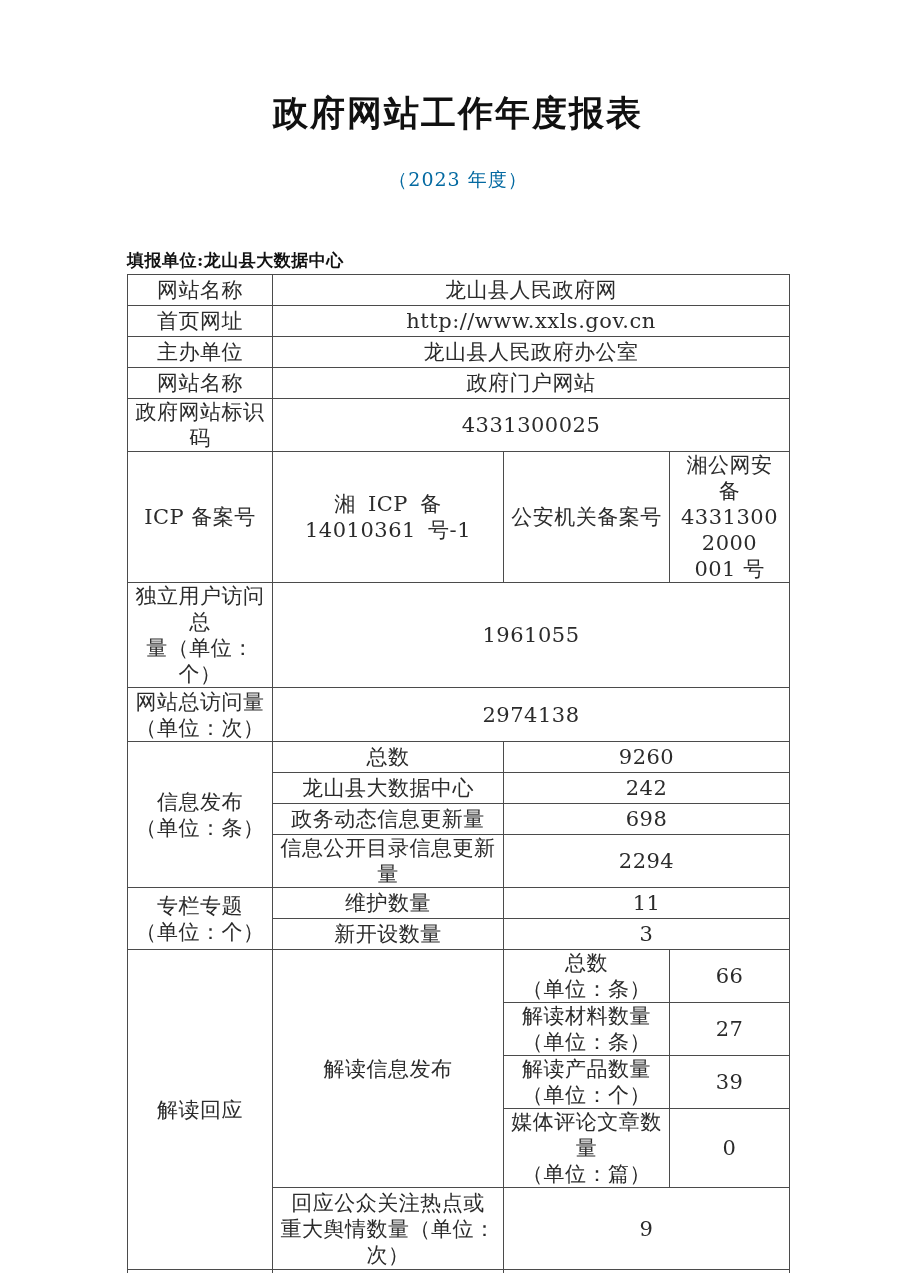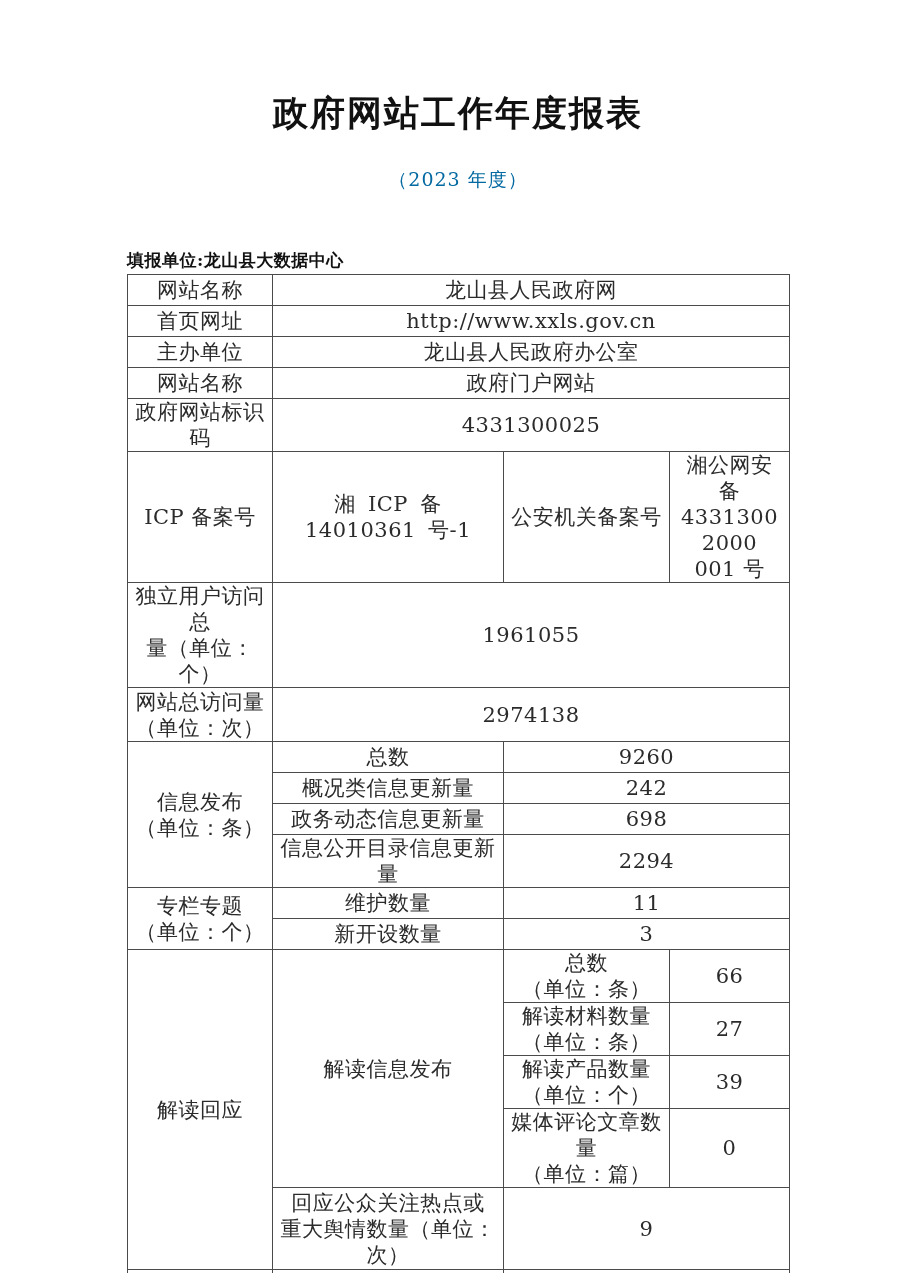--- a/index.html
+++ b/index.html
@@ -126,21 +126,21 @@
         <td colspan="3" class="value">2974138</td>
       </tr>
 
       <tr class="h31">
         <td rowspan="4">信息发布
 （单位：条）</td>
         <td>总数</td>
         <td colspan="2" class="value">9260</td>
       </tr>
       <tr class="h31">
-        <td>概况类信息更新量</td>
+        <td>龙山县大数据中心</td>
         <td colspan="2" class="value">242</td>
       </tr>
       <tr class="h31">
         <td>政务动态信息更新量</td>
         <td colspan="2" class="value">698</td>
       </tr>
       <tr class="h31">
         <td>信息公开目录信息更新量</td>
         <td colspan="2" class="value">2294</td>
       </tr>

